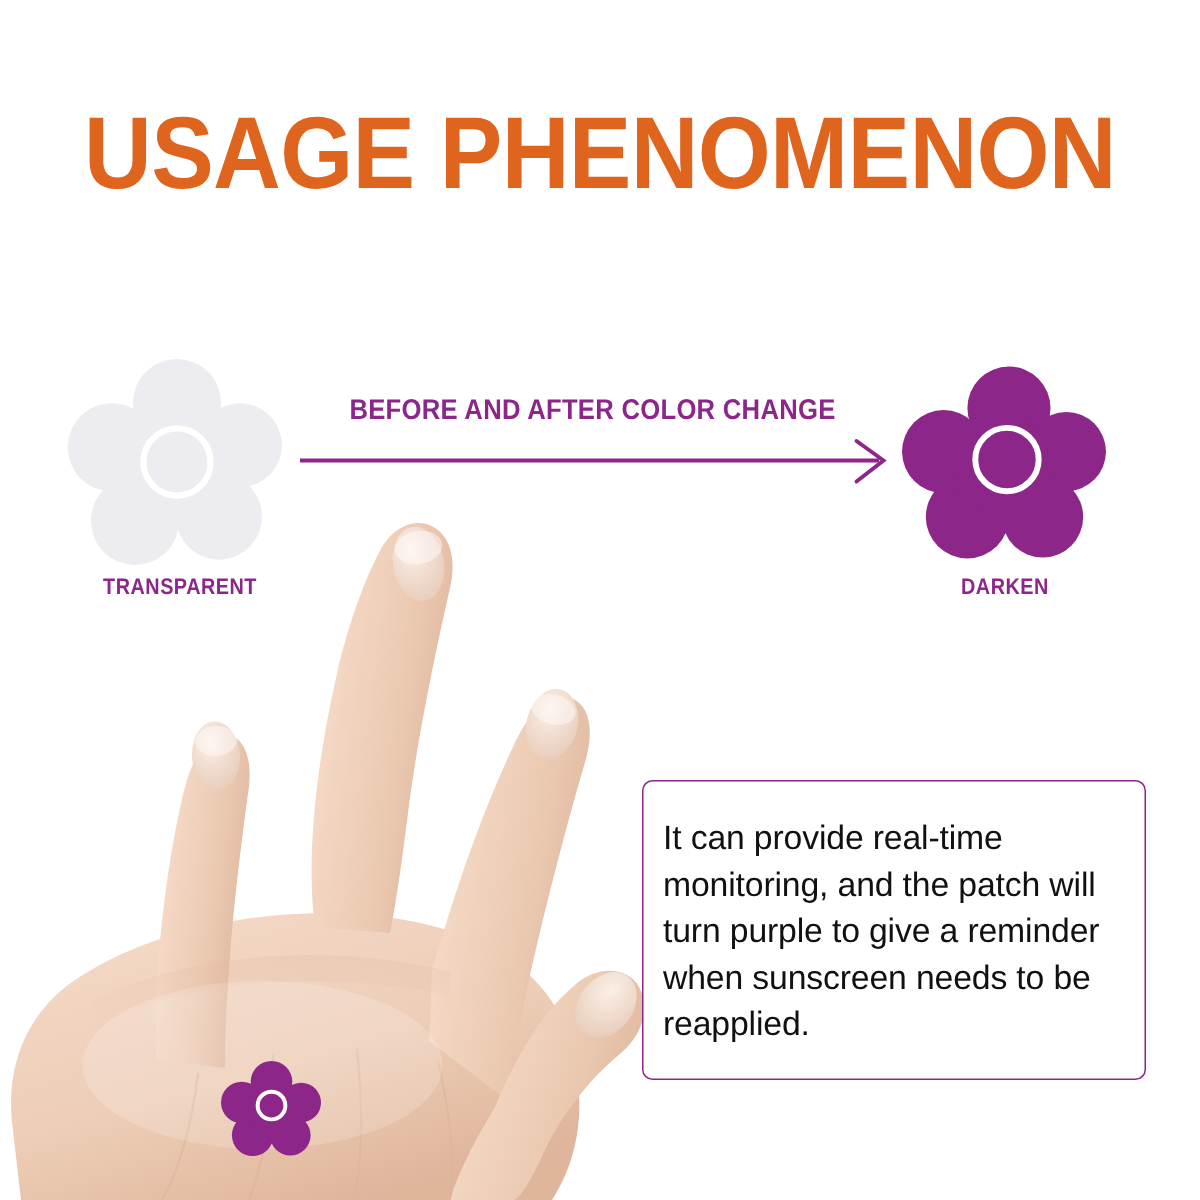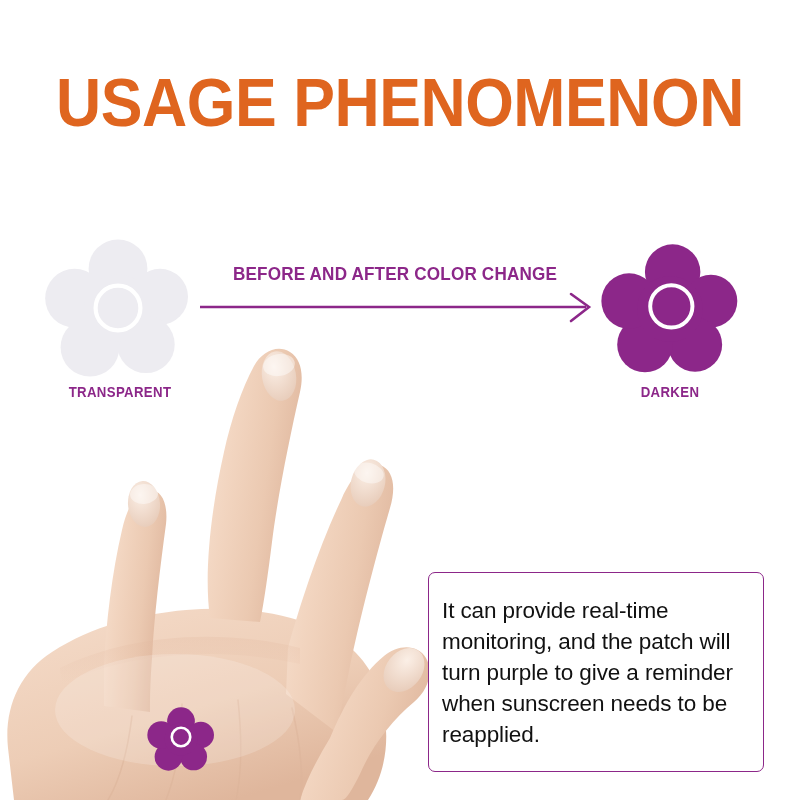--- a/index.html
+++ b/index.html
@@ -130,21 +130,21 @@
     width: 430px;
     height: 482px;
     overflow: hidden;
   }
   .hand-layer svg { display: block; }
 
   
   .info-box {
     position: absolute;
     left: 428px;
-    top: 572px;
+    top: 520px;
     width: 336px;
     height: 200px;
     border: 1.6px solid #8C2789;
     border-radius: 7px;
     background: #ffffff;
     box-sizing: border-box;
   }
   .info-text {
     position: absolute;
     left: 13px;

